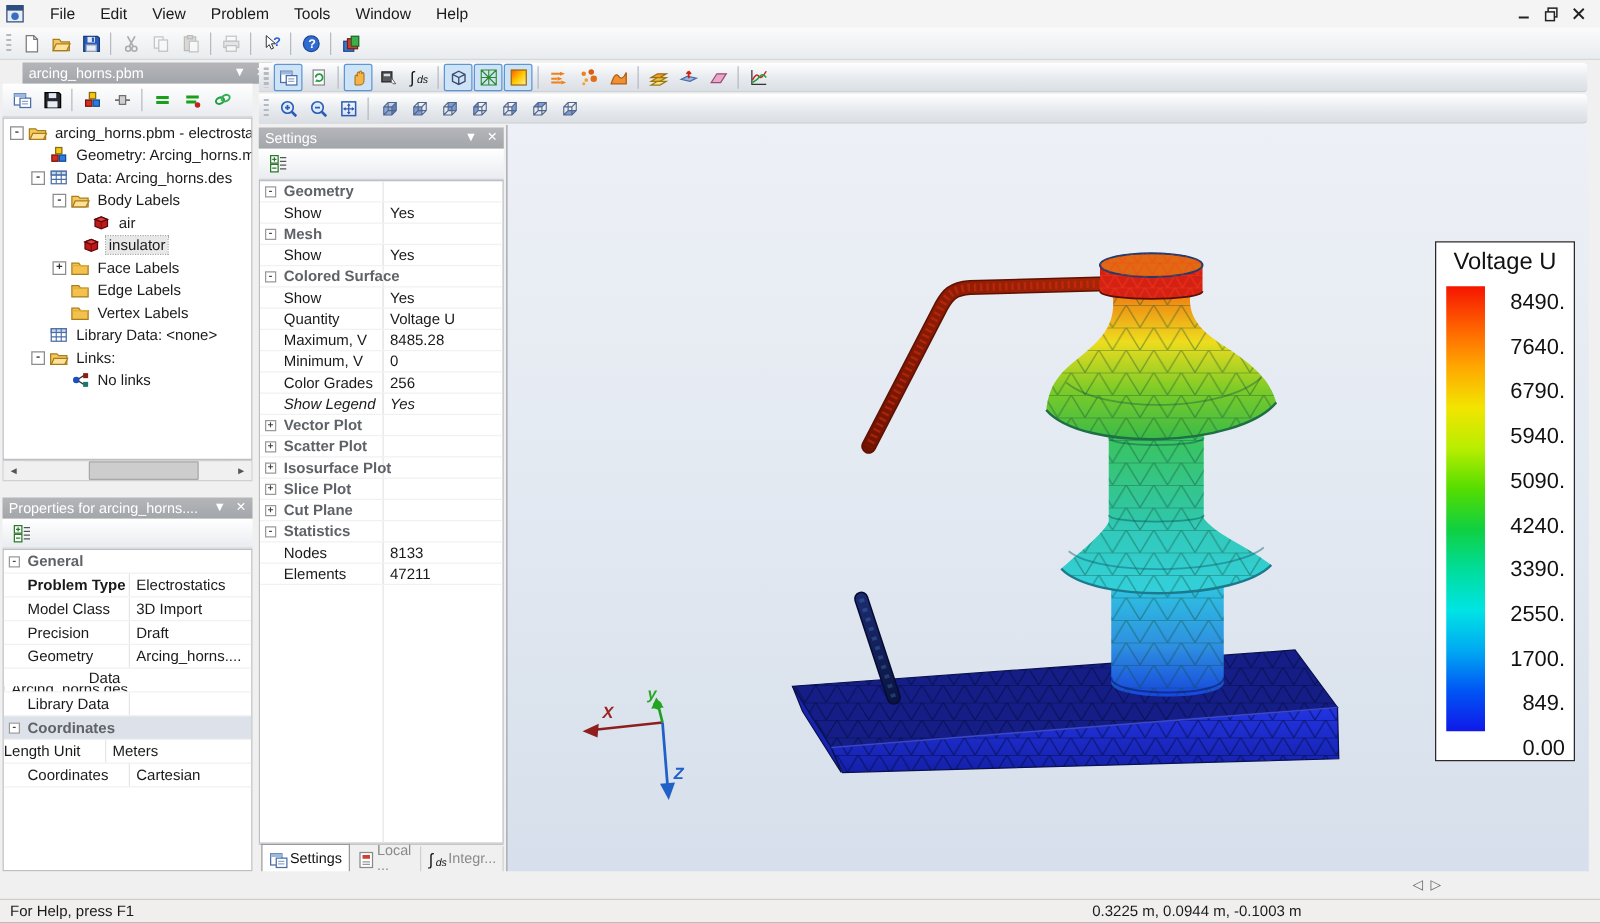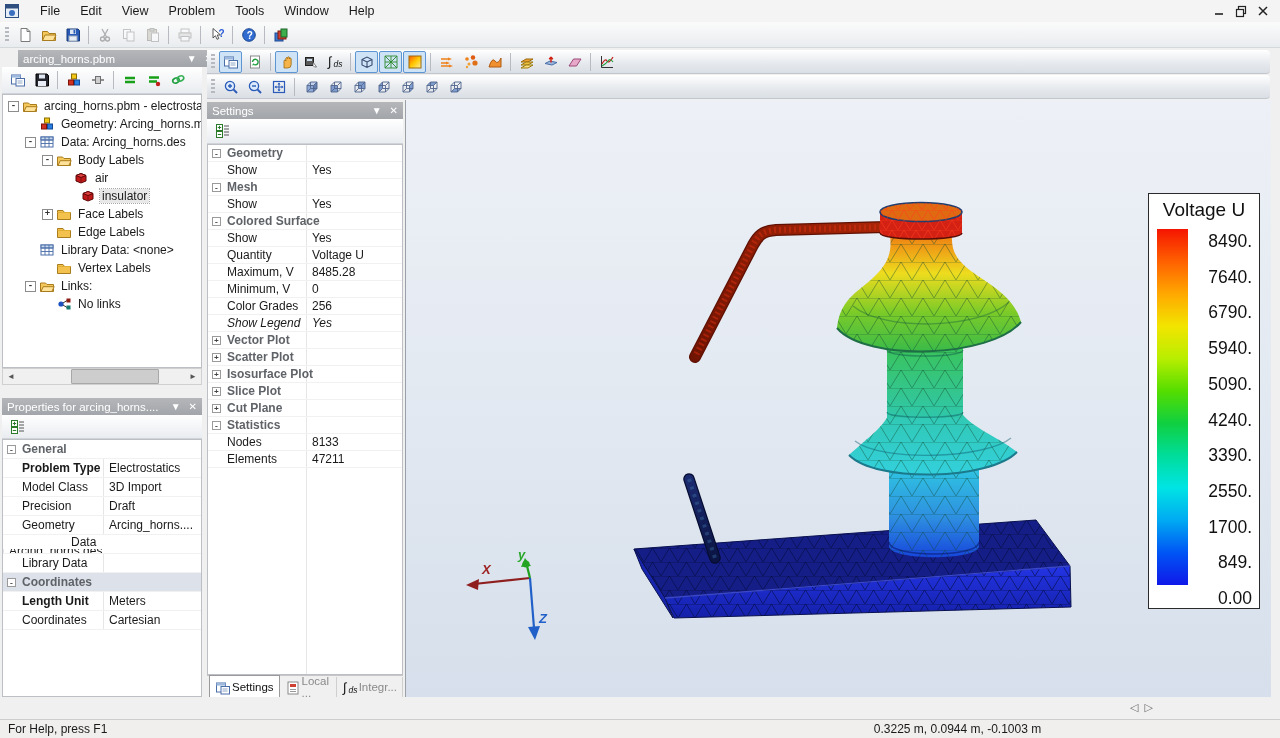--- a/index.html
+++ b/index.html
@@ -287,21 +287,21 @@
       </div>
       <div class="trow" style="padding-left: 56px;">
         <span class="exp-sp"></span>
         <span class="tico"><svg viewBox="0 0 16 16" width="16" height="16">
             <path d="M3,5.5 L8,3.5 L13,5.5 L13,11 L8,13 L3,11 Z" fill="#c01818" stroke="#5e0808"></path>
             <path d="M3,5.5 L8,3.5 L13,5.5 L8,7.5 Z" fill="#e04040" stroke="#5e0808"></path>
             <path d="M8,7.5 V13" stroke="#7e1010"></path>
           </svg></span>
         <span class="tlabel">air</span>
       </div>
-      <div class="trow" style="padding-left: 63px;">
+      <div class="trow" style="padding-left: 48px;">
         <span class="exp-sp"></span>
         <span class="tico"><svg viewBox="0 0 16 16" width="16" height="16">
             <path d="M3,5.5 L8,3.5 L13,5.5 L13,11 L8,13 L3,11 Z" fill="#c01818" stroke="#5e0808"></path>
             <path d="M3,5.5 L8,3.5 L13,5.5 L8,7.5 Z" fill="#e04040" stroke="#5e0808"></path>
             <path d="M8,7.5 V13" stroke="#7e1010"></path>
           </svg></span>
         <span class="tlabel sel">insulator</span>
       </div>
       <div class="trow" style="padding-left: 39px;">
         <span class="exp">+</span>
@@ -312,36 +312,36 @@
         <span class="tlabel">Face Labels</span>
       </div>
       <div class="trow" style="padding-left: 39px;">
         <span class="exp-sp"></span>
         <span class="tico"><svg viewBox="0 0 16 16" width="16" height="16">
             <path d="M1.5,4.5 h5.5 l1.5,2 h6 v7 h-13 z" fill="#f2c14e" stroke="#a97d1e"></path>
             <path d="M1.5,6.5 h13" stroke="#e0ae34"></path>
           </svg></span>
         <span class="tlabel">Edge Labels</span>
       </div>
+      <div class="trow" style="padding-left: 39px;">
+        <span class="exp-sp"></span>
+        <span class="tico"><svg viewBox="0 0 16 16" width="16" height="16">
+            <path d="M1.5,4.5 h5.5 l1.5,2 h6 v7 h-13 z" fill="#f2c14e" stroke="#a97d1e"></path>
+            <path d="M1.5,6.5 h13" stroke="#e0ae34"></path>
+          </svg></span>
+        <span class="tlabel">Vertex Labels</span>
+      </div>
       <div class="trow" style="padding-left: 22px;">
         <span class="exp-sp"></span>
         <span class="tico"><svg viewBox="0 0 16 16" width="16" height="16">
             <rect x="2" y="3" width="12" height="10" fill="#fff" stroke="#4a6ea8"></rect>
             <rect x="2" y="3" width="12" height="3" fill="#c8d8ec" stroke="#4a6ea8"></rect>
             <path d="M2,6 h12 M2,9.5 h12 M6,3 v10 M10,3 v10" stroke="#4a6ea8" stroke-width="0.9"></path>
           </svg></span>
         <span class="tlabel">Library Data: &lt;none&gt;</span>
-      </div>
-      <div class="trow" style="padding-left: 39px;">
-        <span class="exp-sp"></span>
-        <span class="tico"><svg viewBox="0 0 16 16" width="16" height="16">
-            <path d="M1.5,4.5 h5.5 l1.5,2 h6 v7 h-13 z" fill="#f2c14e" stroke="#a97d1e"></path>
-            <path d="M1.5,6.5 h13" stroke="#e0ae34"></path>
-          </svg></span>
-        <span class="tlabel">Vertex Labels</span>
       </div>
       <div class="trow" style="padding-left: 22px;">
         <span class="exp">-</span>
         <span class="tico"><svg viewBox="0 0 16 16" width="16" height="16">
             <path d="M1.5,5 h5 l1.5,1.5 h6.5 v7 h-13 z" fill="#f5c85c" stroke="#a97d1e"></path>
             <path d="M2,13.5 l2.2,-4.8 h11 l-2.4,4.8 z" fill="#ffe29a" stroke="#a97d1e"></path>
           </svg></span>
         <span class="tlabel">Links:</span>
       </div>
       <div class="trow" style="padding-left: 39px;">
@@ -408,21 +408,21 @@
       </div>
       <div class="grow" style="height: 19px; position: relative;">
         <span class="gl" style="margin-left: 19px; width: 81px;">Library Data</span>
         <span class="gv" style="flex: 1 1 0%;"></span>
       </div>
       <div class="grow ghead sel" style="height: 19px; position: relative;">
         <span class="gexp">-</span>
         <span class="gl">Coordinates</span>
       </div>
       <div class="grow" style="height: 19px; position: relative;">
-        <span class="gl" style="margin-left: 19px; width: 81px; font-weight: bold;">Length Unit</span>
+        <span class="gl" style="width: 81px;">Length Unit</span>
         <span class="gv" style="flex: 1 1 0%;">Meters</span>
       </div>
       <div class="grow" style="height: 19px; position: relative;">
         <span class="gl" style="margin-left: 19px; width: 81px;">Coordinates</span>
         <span class="gv" style="flex: 1 1 0%;">Cartesian</span>
       </div>
     </div>
 
   <div id="tbband" class="abs">
     <div class="tbrow" style="top:0;">

